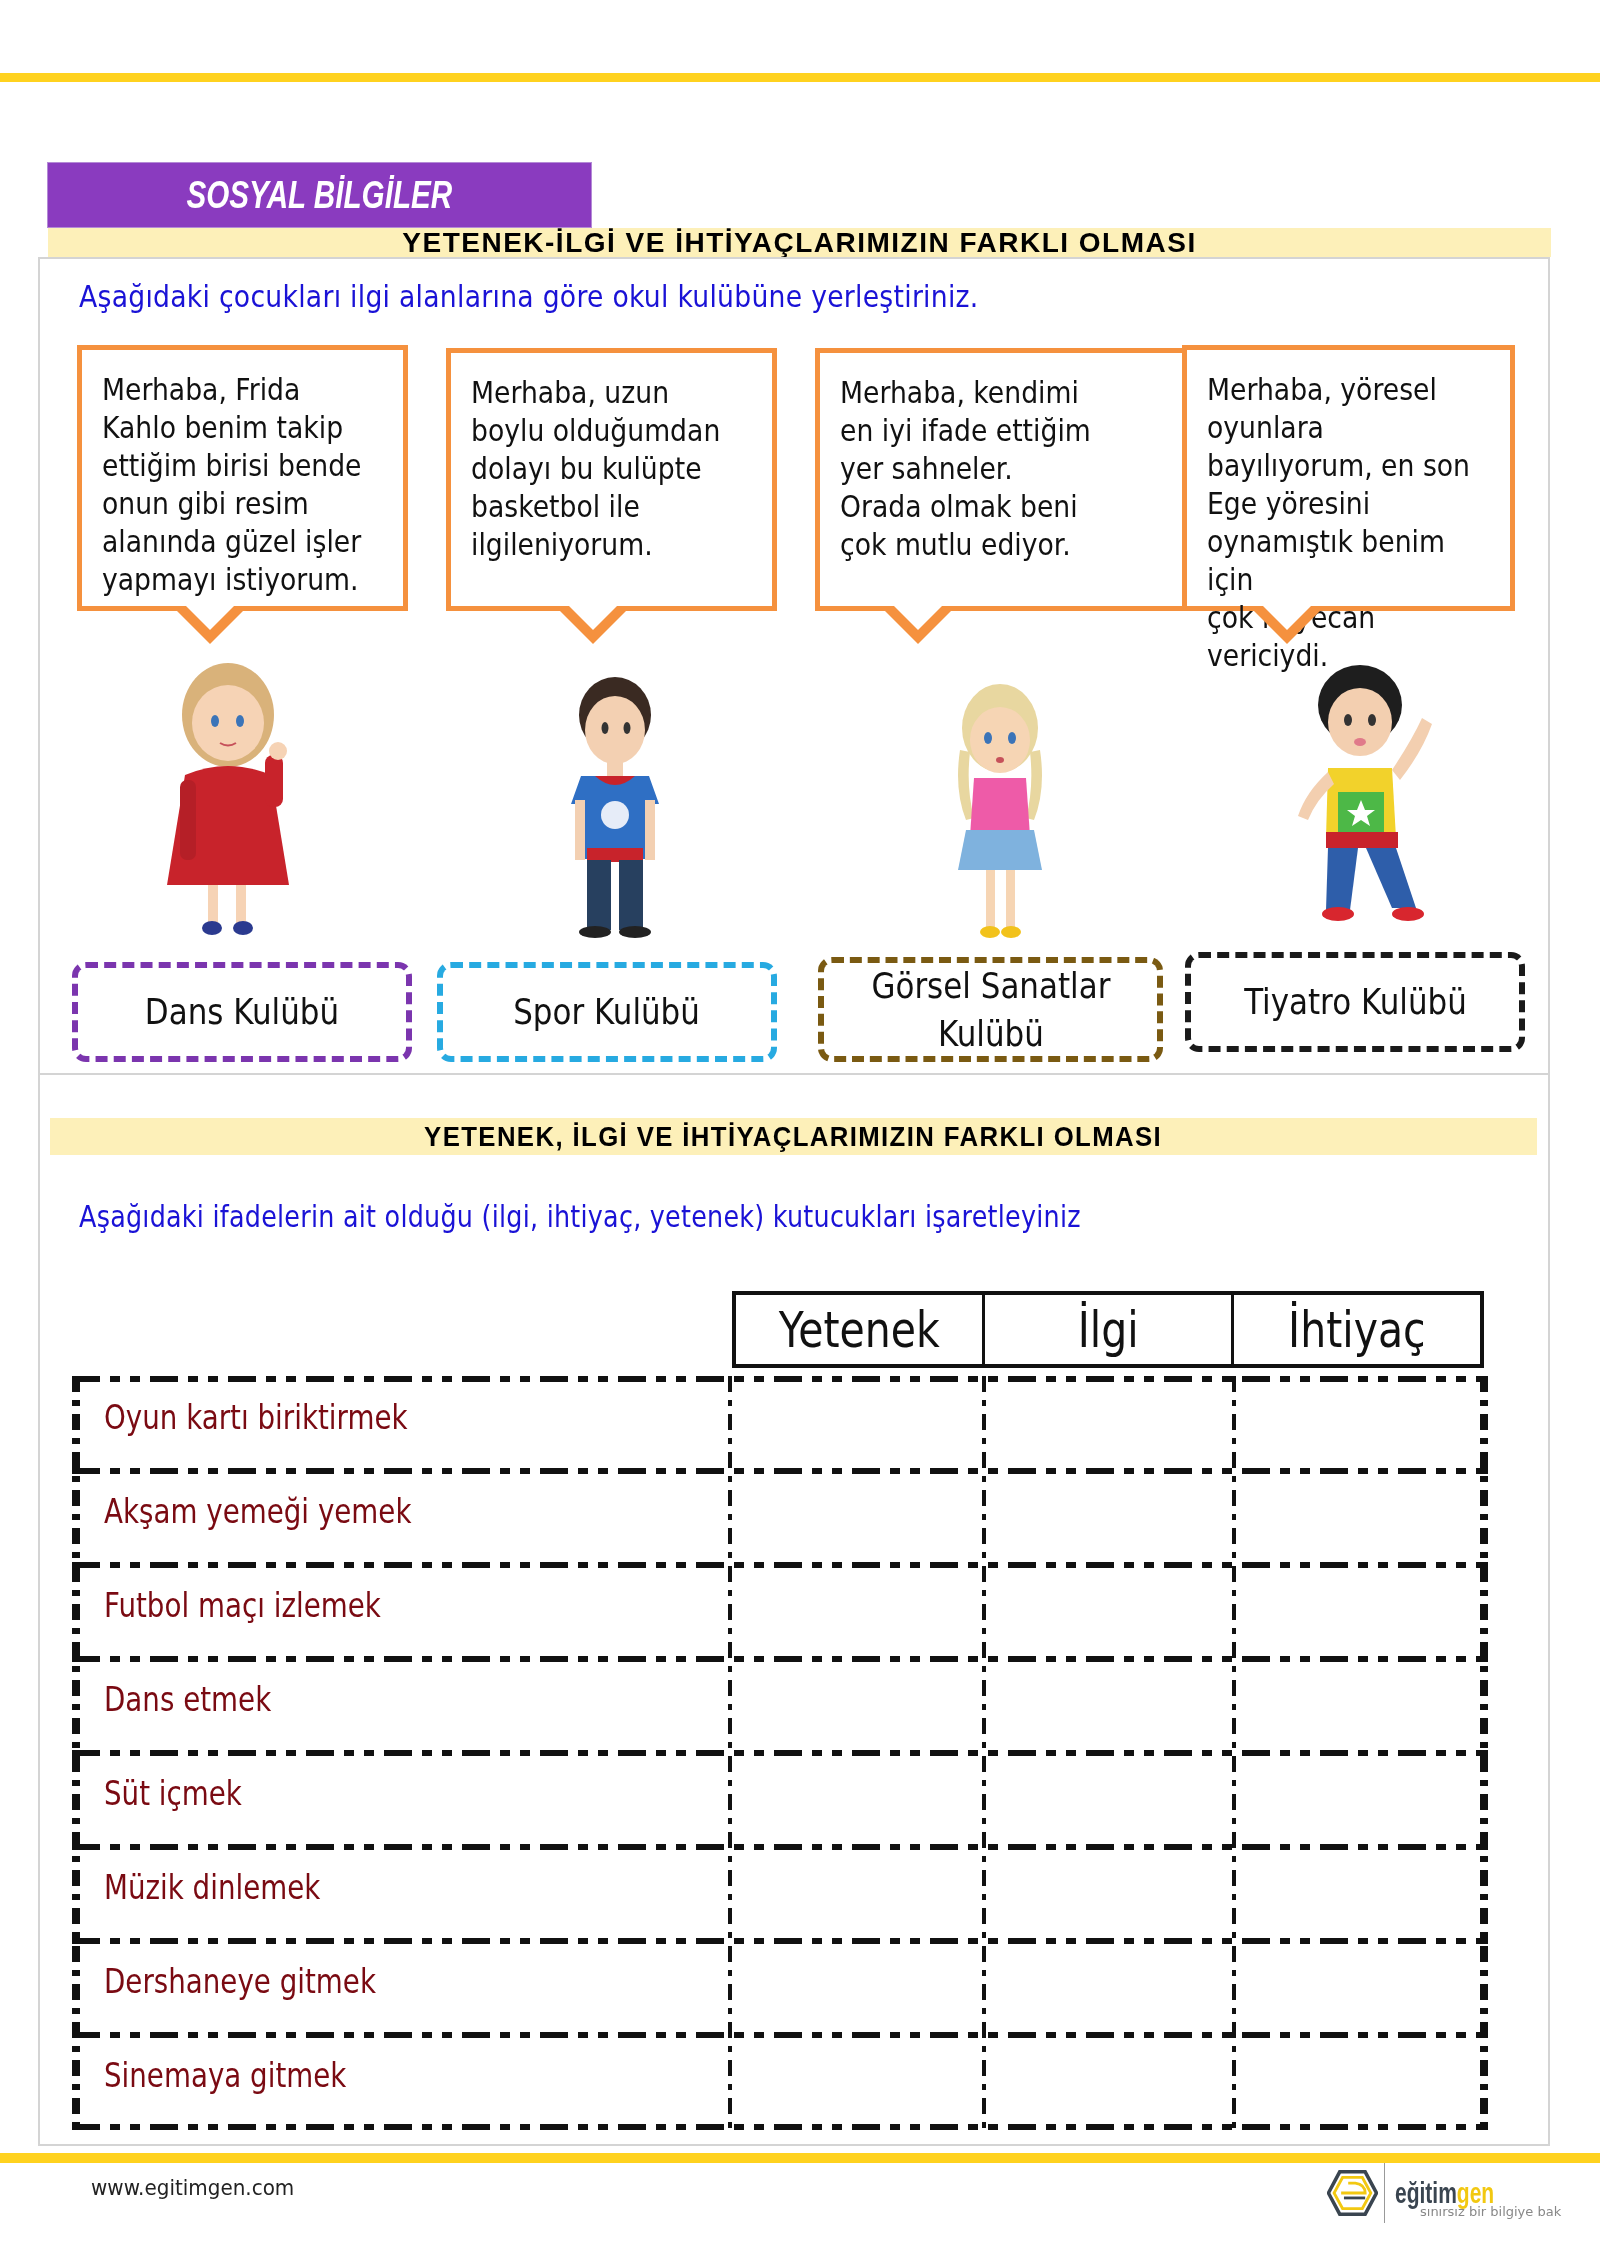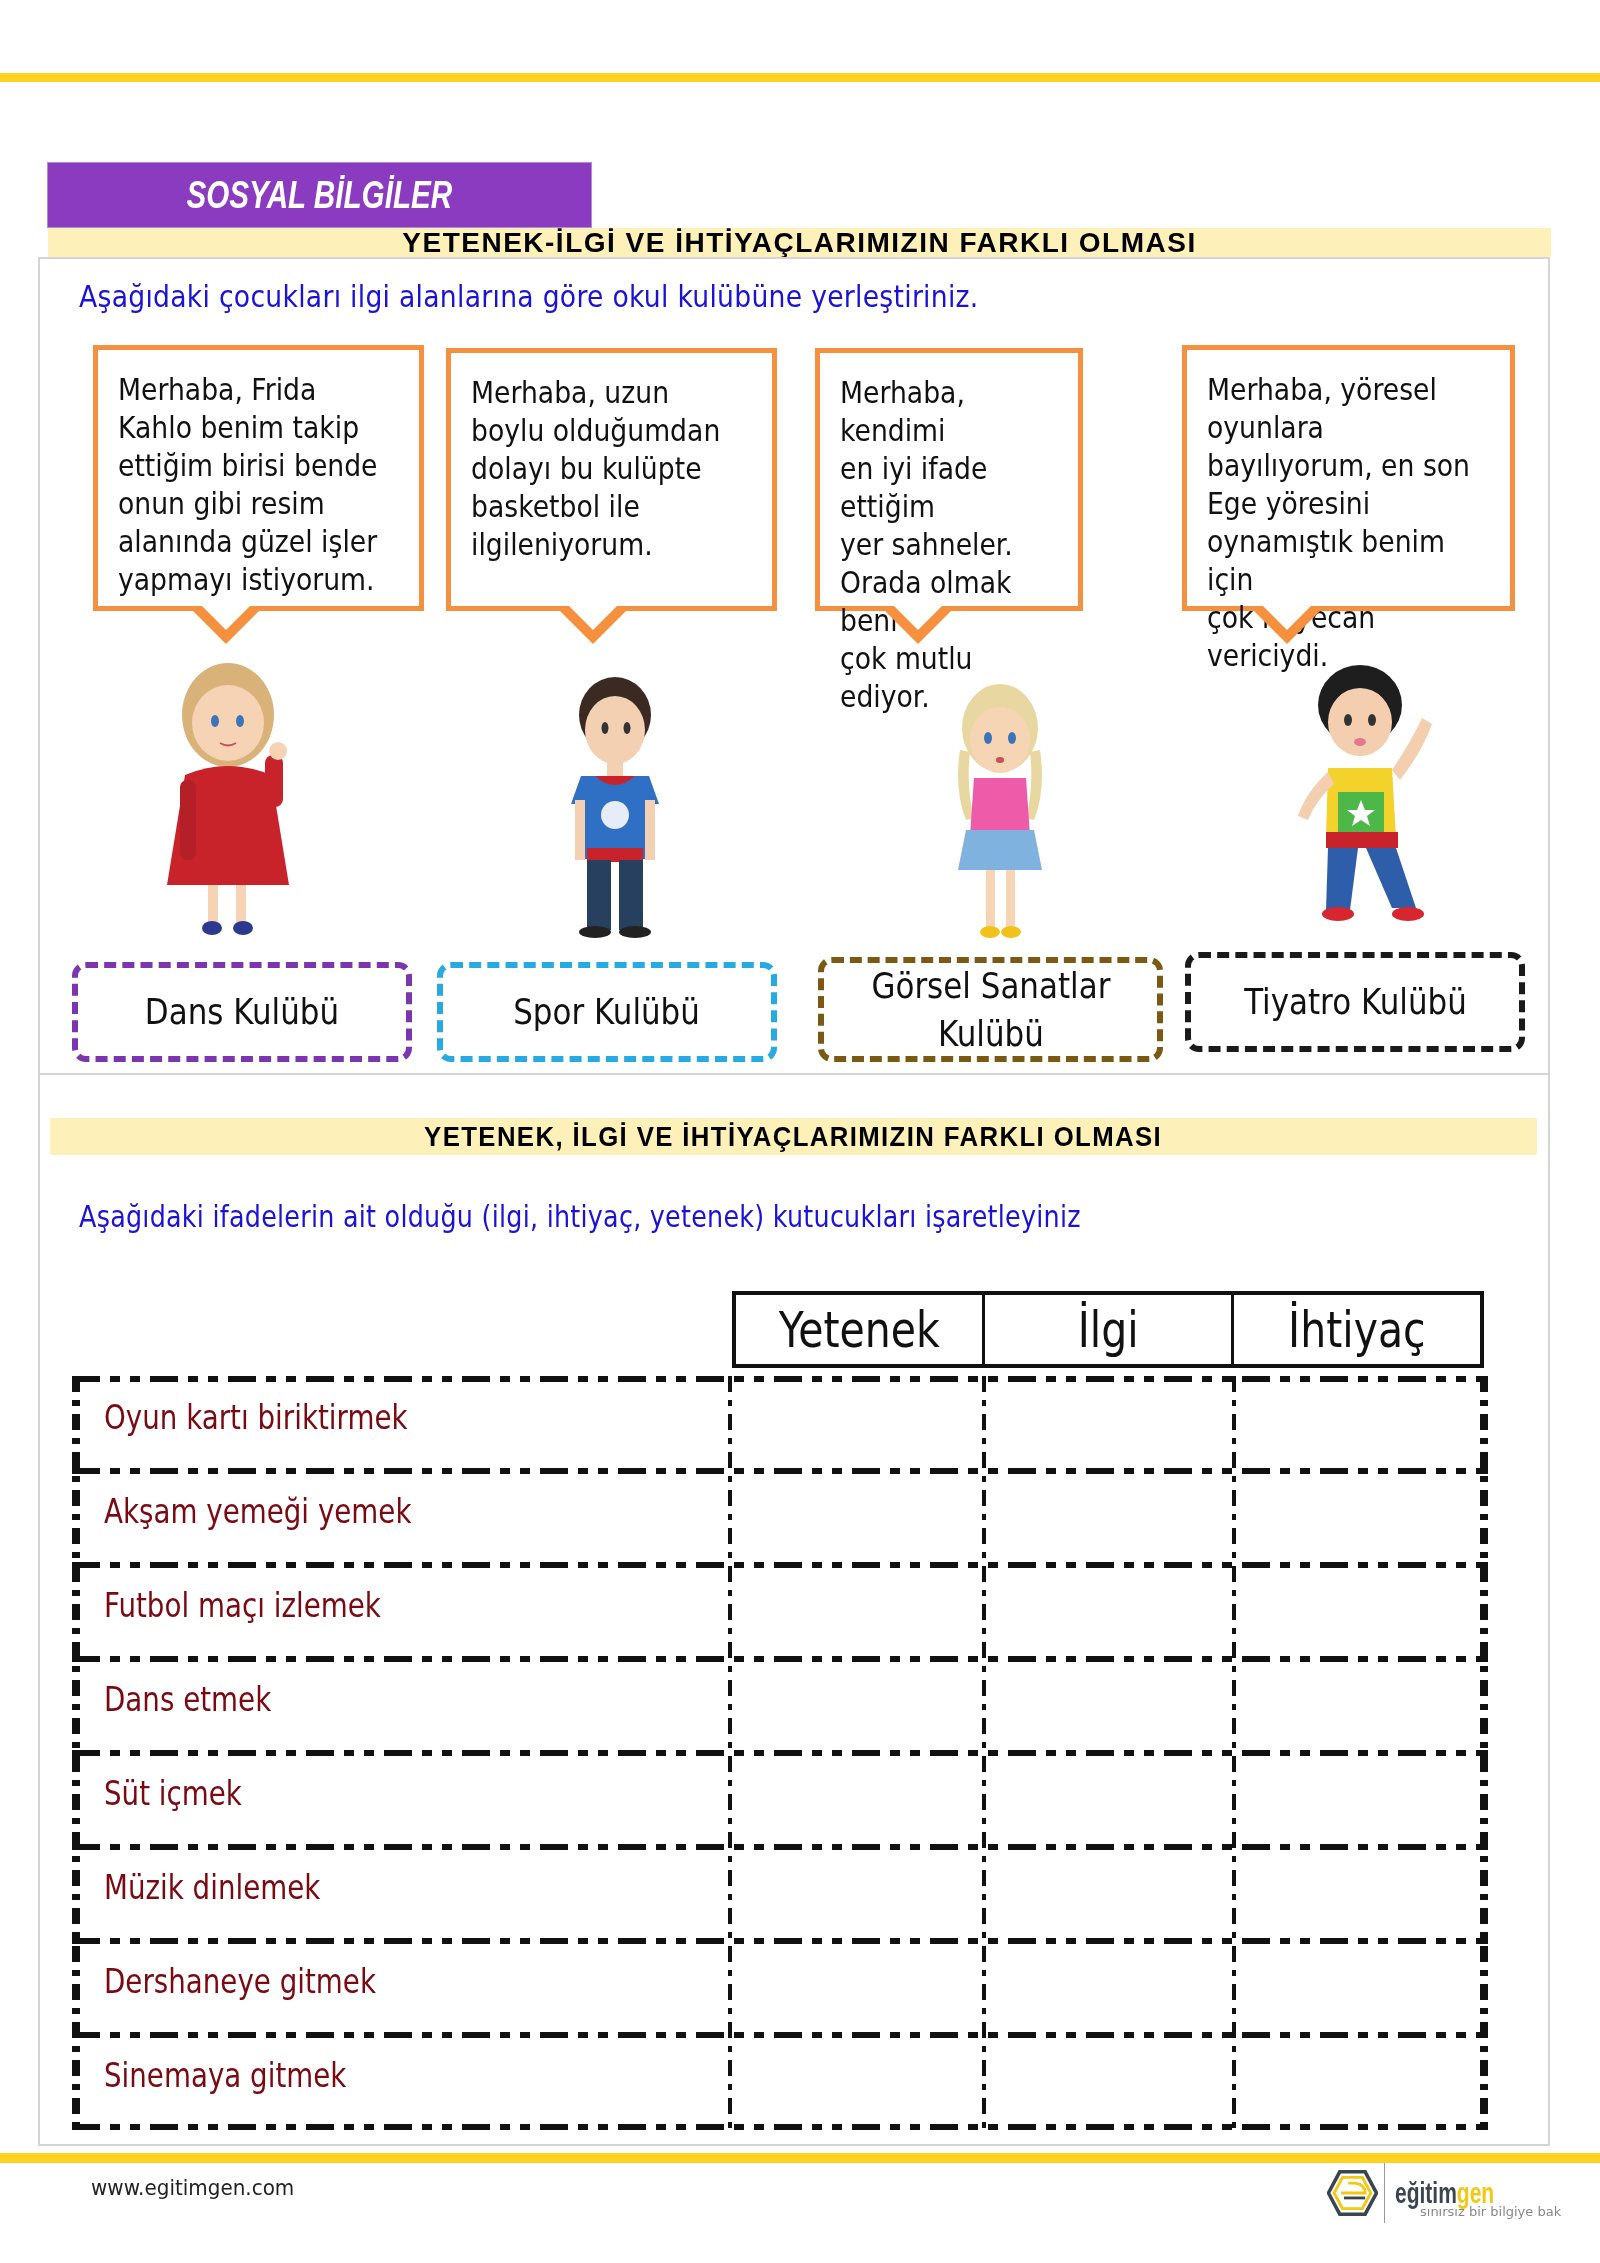--- a/index.html
+++ b/index.html
@@ -74,38 +74,38 @@
 </div>
 
 <div class="abs title-bar title-bar-1">
   <span>YETENEK-İLGİ VE İHTİYAÇLARIMIZIN FARKLI OLMASI</span>
 </div>
 
 <div class="abs frame frame-1"></div>
 
 <div class="abs instruction instruction-1">Aşağıdaki çocukları ilgi alanlarına göre okul kulübüne yerleştiriniz.</div>
 
-<div class="bubble" style="left:77px; top:345px; width:331px; height:266px;margin-left:16px;">
+<div class="bubble" style="left:77px; top:345px; width:331px; height:266px;">
   <p>Merhaba, Frida
 Kahlo benim takip
 ettiğim birisi bende
 onun gibi resim
 alanında güzel işler
 yapmayı istiyorum.</p>
   <div class="tail" style="left:90px;"></div>
 </div>
 <div class="bubble" style="left:446px; top:348px; width:331px; height:263px;">
   <p>Merhaba, uzun
 boylu olduğumdan
 dolayı bu kulüpte
 basketbol ile
 ilgileniyorum.</p>
   <div class="tail" style="left:104px;"></div>
 </div>
-<div class="bubble" style="left:815px; top:348px; width:268px; height:263px;">
+<div class="bubble" style="left:815px; top:348px; width:372px; height:263px;">
   <p>Merhaba, kendimi
 en iyi ifade ettiğim
 yer sahneler.
 Orada olmak beni
 çok mutlu ediyor.</p>
   <div class="tail" style="left:60px;"></div>
 </div>
 <div class="bubble" style="left:1182px; top:345px; width:333px; height:266px;">
   <p>Merhaba, yöresel
 oyunlara

